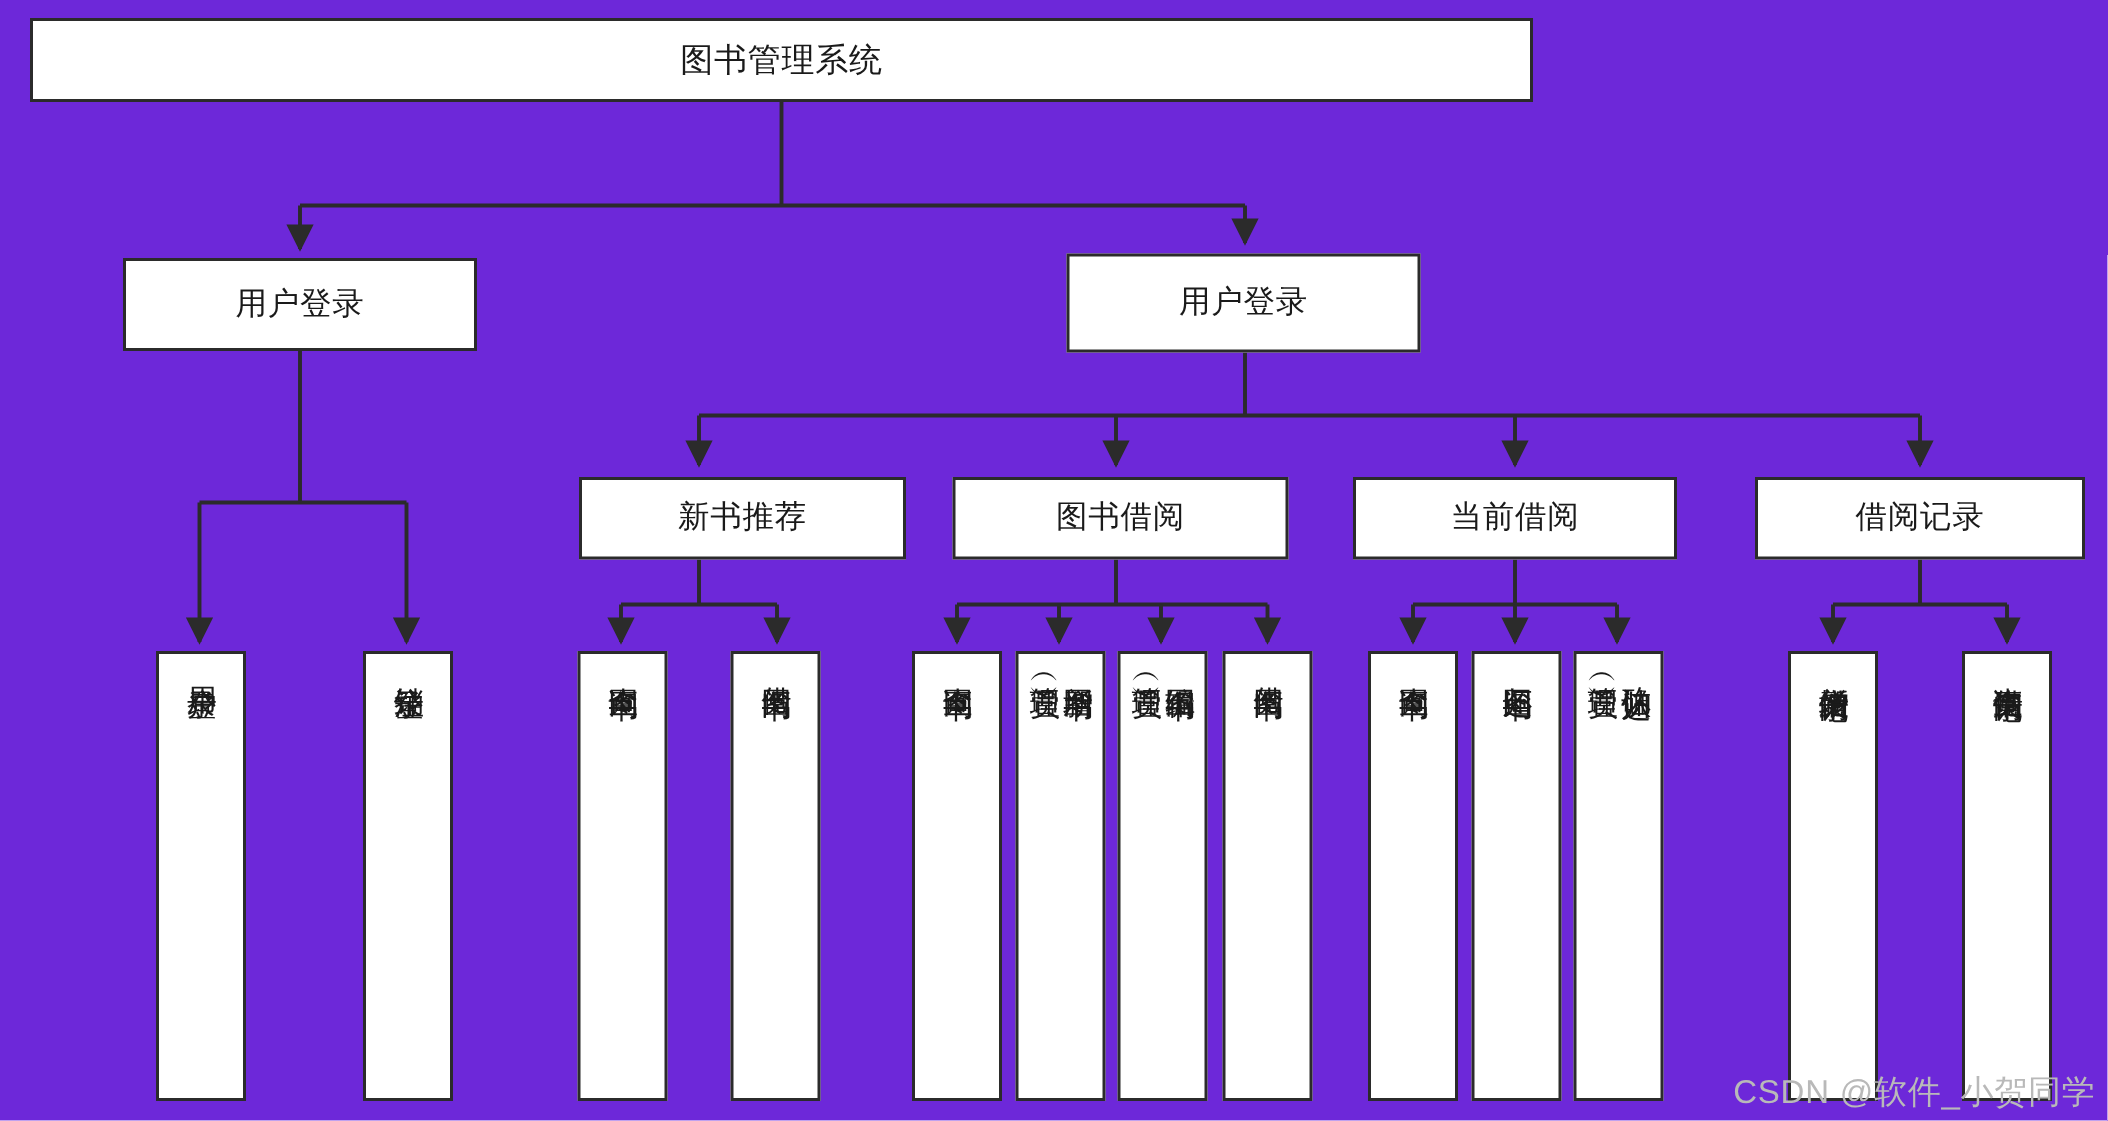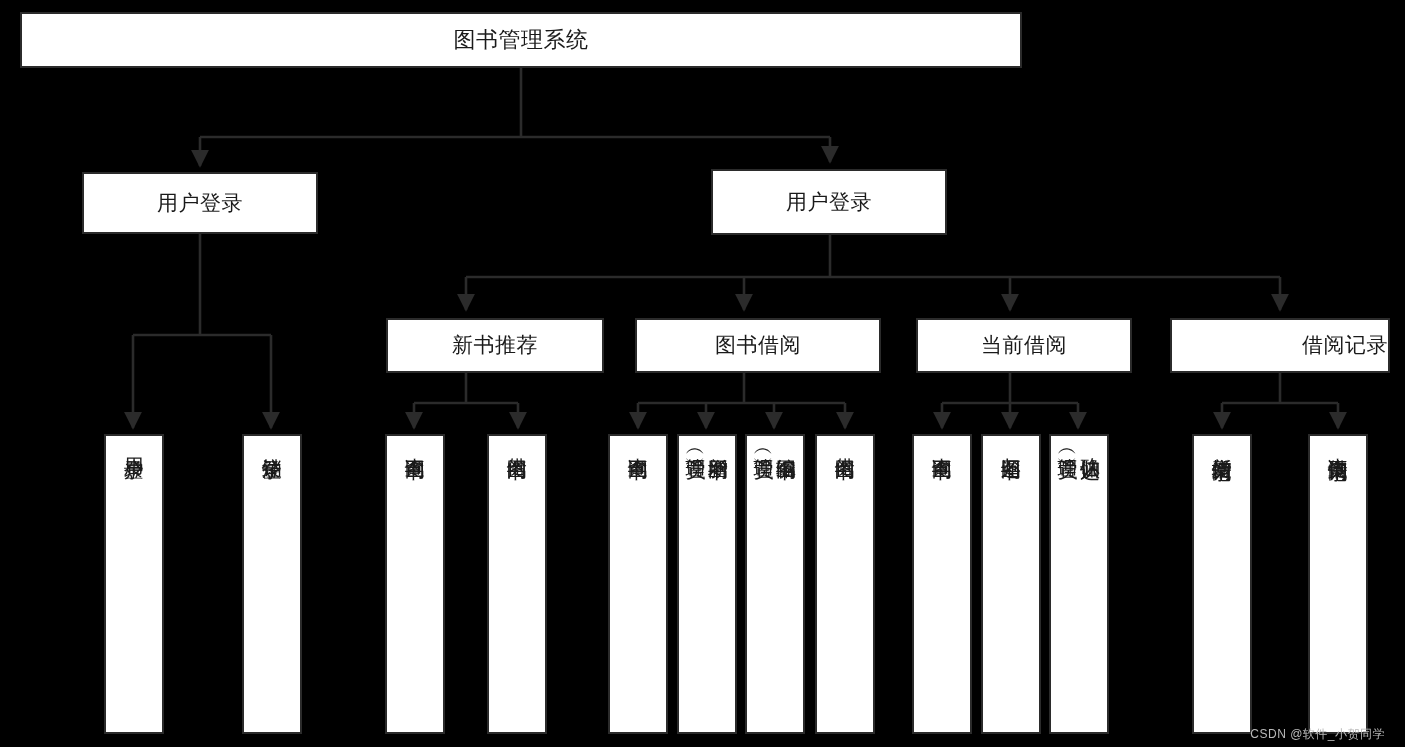--- a/index.html
+++ b/index.html
@@ -8,21 +8,21 @@
     background: #ffffff;
   }
   body {
     font-family: "Liberation Sans", "DejaVu Sans", sans-serif;
     color: #1a1a1a;
   }
   #canvas {
     position: relative;
     width: 1405px;
     height: 747px;
-    background: #000000;
+    background: #6d28d9;
     overflow: hidden;
   }
   #wires {
     position: absolute;
     left: 0;
     top: 0;
     width: 1405px;
     height: 747px;
   }
   .node {
@@ -52,23 +52,23 @@
     writing-mode: vertical-rl;
     text-orientation: upright;
     font-size: 20px;
     line-height: 1.12;
     letter-spacing: 1px;
     white-space: pre-line;
     text-align: left;
   }
   #watermark {
     position: absolute;
-    right: 20px;
+    right: 8px;
     bottom: 4px;
-    font-size: 12px;
+    font-size: 22px;
     color: #b9b9b9;
     letter-spacing: 0.5px;
     z-index: 5;
     white-space: nowrap;
   }
 </style>
 </head>
 <body>
 
 <div id="canvas">
@@ -132,27 +132,27 @@
   <div class="node" style="left:82px; top:172px; width:236px; height:62px;">
     <span class="lbl">用户登录</span>
   </div>
   <div class="node" style="left:711px; top:169px; width:236px; height:66px;">
     <span class="lbl">用户登录</span>
   </div>
 
   <div class="node" style="left:362px; top:318px; width:218px; height:55px;margin-left:24px;">
     <span class="lbl">新书推荐</span>
   </div>
-  <div class="node" style="left:635px; top:318px; width:246px; height:55px;">
+  <div class="node" style="left:635px; top:318px; width:224px; height:55px;">
     <span class="lbl">图书借阅</span>
   </div>
-  <div class="node" style="left:902px; top:318px; width:216px; height:55px;margin-left:14px;">
+  <div class="node" style="left:902px; top:318px; width:216px; height:55px;">
     <span class="lbl">当前借阅</span>
   </div>
-  <div class="node" style="left:1170px; top:318px; width:220px; height:55px;justify-content:flex-end;">
+  <div class="node" style="left:1170px; top:318px; width:220px; height:55px;">
     <span class="lbl">借阅记录</span>
   </div>
 
   <div class="node leaf" style="left:104px; top:434px; width:60px; height:300px;">
     <span class="lbl">用户登录</span>
   </div>
   <div class="node leaf" style="left:242px; top:434px; width:60px; height:300px;">
     <span class="lbl">注销登录</span>
   </div>
 

